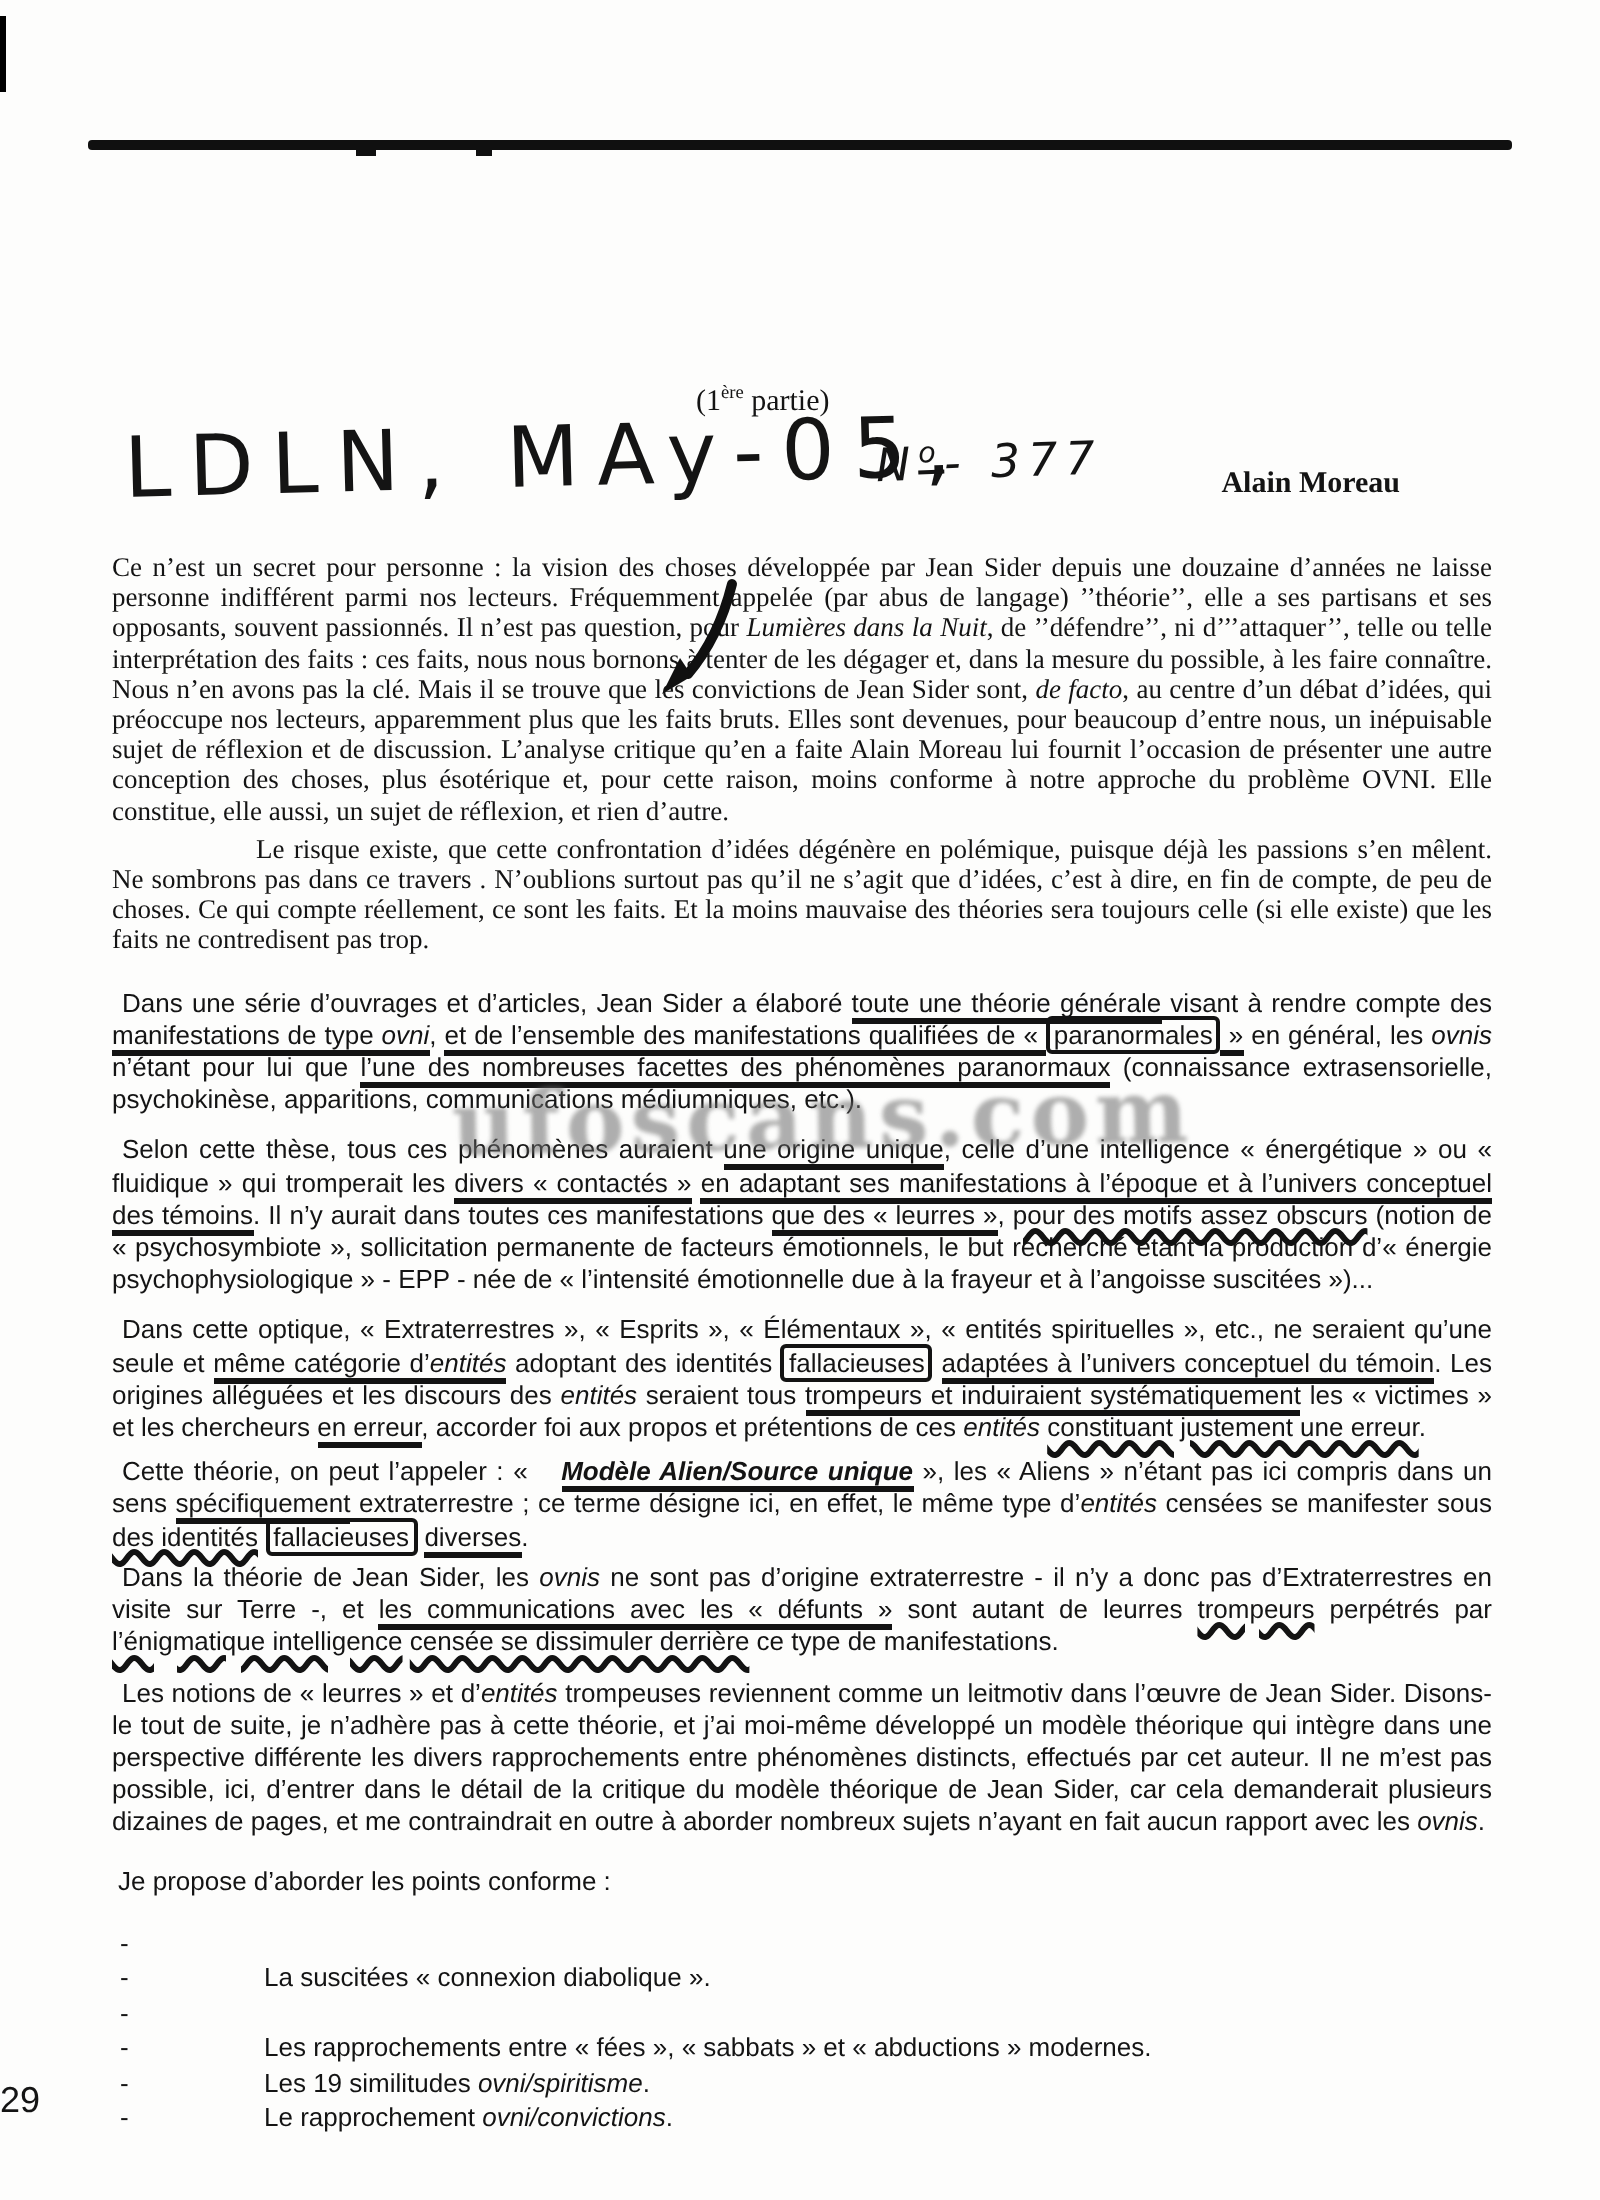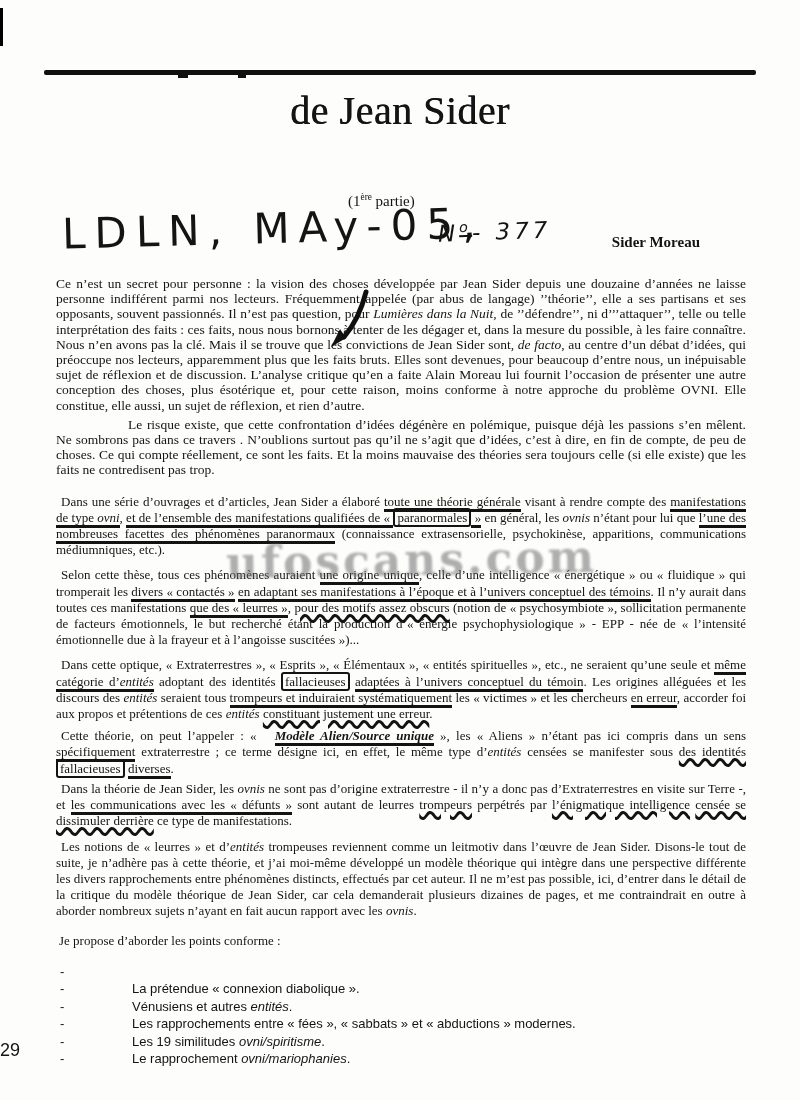--- a/index.html
+++ b/index.html
@@ -39,21 +39,21 @@
 
   
   .content{position:absolute;left:56px;top:276px;width:690px;}
   .serif-para{
     margin:0;text-align:justify;
     font-size:13.5px;line-height:15.2px;
   }
   .p2{margin-top:4px;text-indent:72px;}
   .sans-para{
     margin:0;text-align:justify;text-indent:5px;
-    font-family:Liberation Serif, serif;
+    font-family:Liberation Sans, sans-serif;
     font-size:13px;line-height:16.2px;
   }
   .p3{margin-top:16px;}
   .p4{margin-top:9px;}
   .p5{margin-top:9px;}
   .p6{margin-top:6px;}
   .p7{margin-top:4px;}
   .p8{margin-top:9px;}
   .p9{margin-top:13px;text-indent:3px;}
   .list{margin-top:14px;font-family:"Liberation Sans", sans-serif;font-size:13px;line-height:17.5px;}
@@ -98,65 +98,63 @@
 <body>
 
 <div class="page">
 
   <div class="edge-mark"></div>
   <div class="top-rule"></div>
   <div class="rule-tick tick-a"></div>
   <div class="rule-tick tick-b"></div>
 
   <div class="title">
-    <div>de Jean Sider</div>
   </div>
 
   <div class="byline">
     <div class="hand-main">LDLN, MAy-05,</div>
     <div class="part-label"><span>(1</span><span class="run-sup">ère</span><span> partie)</span></div>
     <div class="hand-issue"><span>N</span><span class="run-sup run-ub">o</span><span>- 377</span></div>
-    <div class="author">Sider Moreau</div>
+    <div class="author">Alain Moreau</div>
   </div>
 
   <div class="content">
     <p class="serif-para"><span>Ce n’est un secret pour personne : la vision des choses développée par Jean Sider depuis une douzaine d’années ne laisse personne indifférent parmi nos lecteurs. Fréquemment appelée (par abus de langage) ’’théorie’’, elle a ses partisans et ses opposants, souvent passionnés.  Il n’est pas question, pour </span><span class="run-i">Lumières dans la Nuit</span><span>, de ’’défendre’’, ni d’’’attaquer’’, telle ou telle interprétation des faits : ces faits, nous nous bornons à tenter de les dégager et, dans la mesure du possible, à les faire connaître. Nous n’en avons pas la clé. Mais il se trouve que les convictions de Jean Sider sont, </span><span class="run-i">de facto</span><span>, au centre d’un débat d’idées, qui préoccupe nos lecteurs, apparemment plus que les faits bruts. Elles sont devenues, pour beaucoup d’entre nous, un inépuisable sujet de réflexion et de discussion. L’analyse critique qu’en a faite Alain Moreau lui fournit l’occasion de présenter une autre conception des choses, plus ésotérique et, pour cette raison, moins conforme à notre approche du problème OVNI. Elle constitue, elle aussi, un sujet de réflexion, et rien d’autre.</span></p>
     <p class="serif-para p2"><span>Le risque existe, que cette confrontation d’idées dégénère  en polémique, puisque déjà les passions s’en mêlent. Ne sombrons pas dans ce travers . N’oublions surtout pas qu’il ne s’agit que d’idées, c’est à dire, en fin de compte, de peu de choses. Ce qui compte réellement, ce sont les faits. Et la moins mauvaise des théories sera toujours celle (si elle existe) que les faits ne contredisent pas trop.</span></p>
 
     <p class="sans-para p3"><span>Dans une série d’ouvrages et d’articles, Jean Sider a élaboré </span><span class="run-u">toute une théorie générale</span><span> visant à rendre compte des </span><span class="run-u">manifestations de type </span><span class="run-i run-u">ovni</span><span>, </span><span class="run-u">et de l’ensemble des manifestations qualifiées de « </span><span class="run-box">paranormales</span><span class="run-u"> »</span><span> en général, les </span><span class="run-i">ovnis</span><span> n’étant pour lui que </span><span class="run-u">l’une des nombreuses facettes des phénomènes paranormaux</span><span> (connaissance extrasensorielle, psychokinèse, apparitions, communications médiumniques, etc.).</span></p>
     <p class="sans-para p4"><span>Selon cette thèse, tous ces phénomènes auraient </span><span class="run-u">une origine unique</span><span>, celle d’une intelligence « énergétique » ou « fluidique » qui tromperait les </span><span class="run-u">divers « contactés »</span><span> </span><span class="run-u">en adaptant ses manifestations à l’époque et à l’univers conceptuel des témoins</span><span>. Il n’y aurait dans toutes ces manifestations </span><span class="run-u">que des « leurres »</span><span>, </span><span class="run-uw">pour des motifs assez obscurs</span><span> (notion de « psychosymbiote », sollicitation permanente de facteurs émotionnels, le but recherché étant la production d’« énergie psychophysiologique » - EPP - née de « l’intensité émotionnelle due à la frayeur et à l’angoisse suscitées »)...</span></p>
     <p class="sans-para p5"><span>Dans cette optique, « Extraterrestres », « Esprits », « Élémentaux », « entités spirituelles », etc., ne seraient qu’une seule et </span><span class="run-u">même catégorie d’</span><span class="run-i run-u">entités</span><span> adoptant des identités </span><span class="run-box">fallacieuses</span><span> </span><span class="run-u">adaptées à l’univers conceptuel du témoin</span><span>. Les origines alléguées et les discours des </span><span class="run-i">entités</span><span> seraient tous </span><span class="run-u">trompeurs et induiraient systématiquement</span><span> les « victimes » et les chercheurs </span><span class="run-u">en erreur</span><span>, accorder foi aux propos et prétentions de ces </span><span class="run-i">entités</span><span> </span><span class="run-uw">constituant justement une erreur</span><span>.</span></p>
     <p class="sans-para p6"><span>Cette théorie, on peut l’appeler : « </span><span class="run-bi run-u">Modèle Alien/Source unique</span><span> », les « Aliens » n’étant pas ici compris dans un sens </span><span class="run-u">spécifiquement</span><span> extraterrestre ; ce terme désigne ici, en effet, le même type d’</span><span class="run-i">entités</span><span> censées se manifester sous </span><span class="run-uw">des identités</span><span> </span><span class="run-box">fallacieuses</span><span> </span><span class="run-u">diverses</span><span>.</span></p>
     <p class="sans-para p7"><span>Dans la théorie de Jean Sider, les </span><span class="run-i">ovnis</span><span> ne sont pas d’origine extraterrestre - il n’y a donc pas d’Extraterrestres en visite sur Terre -, et </span><span class="run-u">les communications avec les « défunts »</span><span> sont autant de leurres </span><span class="run-uw">trompeurs</span><span> perpétrés par </span><span class="run-uw">l’énigmatique intelligence</span><span> </span><span class="run-uw">censée se dissimuler derrière</span><span> ce type de manifestations.</span></p>
     <p class="sans-para p8"><span>Les notions de « leurres » et d’</span><span class="run-i">entités</span><span> trompeuses reviennent comme un leitmotiv dans l’œuvre de Jean Sider. Disons-le tout de suite, je n’adhère pas à cette théorie, et j’ai moi-même développé un modèle théorique qui intègre dans une perspective différente les divers rapprochements entre phénomènes distincts, effectués par cet auteur. Il ne m’est pas possible, ici, d’entrer dans le détail de la critique du modèle théorique de Jean Sider, car cela demanderait plusieurs dizaines de pages, et me contraindrait en outre à aborder  nombreux sujets n’ayant en fait aucun rapport avec les </span><span class="run-i">ovnis</span><span>.</span></p>
     <p class="sans-para p9"><span>Je propose d’aborder les points conforme :</span></p>
 
     <div class="list">
       <div class="list-row">
         <span class="list-dash">-</span>
       </div>
       <div class="list-row">
         <span class="list-dash">-</span>
-        <span class="list-text"><span>La prétendue « connexion diabolique ».</span></span>
+        <span class="list-text"><span>La suscitées « connexion diabolique ».</span></span>
       </div>
       <div class="list-row">
         <span class="list-dash">-</span>
-        <span class="list-text"><span>Vénusiens et autres </span><span class="run-i">entités</span><span>.</span></span>
       </div>
       <div class="list-row">
         <span class="list-dash">-</span>
         <span class="list-text"><span>Les rapprochements entre « fées », « sabbats » et « abductions » modernes.</span></span>
       </div>
       <div class="list-row">
         <span class="list-dash">-</span>
         <span class="list-text"><span>Les 19 similitudes </span><span class="run-i">ovni/spiritisme</span><span>.</span></span>
       </div>
       <div class="list-row">
         <span class="list-dash">-</span>
-        <span class="list-text"><span>Le rapprochement </span><span class="run-i">ovni/mariophanies</span><span>.</span></span>
+        <span class="list-text"><span>Le rapprochement </span><span class="run-i">ovni/convictions</span><span>.</span></span>
       </div>
     </div>
   </div>
 
   <div class="watermark">ufoscans.com</div>
 
   <svg class="overlay" viewBox="0 0 800 1100" xmlns="http://www.w3.org/2000/svg">
     <path d="M 366 292 C 362 308 355 324 344 337" stroke="#101010" stroke-width="5" fill="none" stroke-linecap="round"></path>
     <polygon points="331,347 346,338 340,329" fill="#101010"></polygon>
   </svg>

